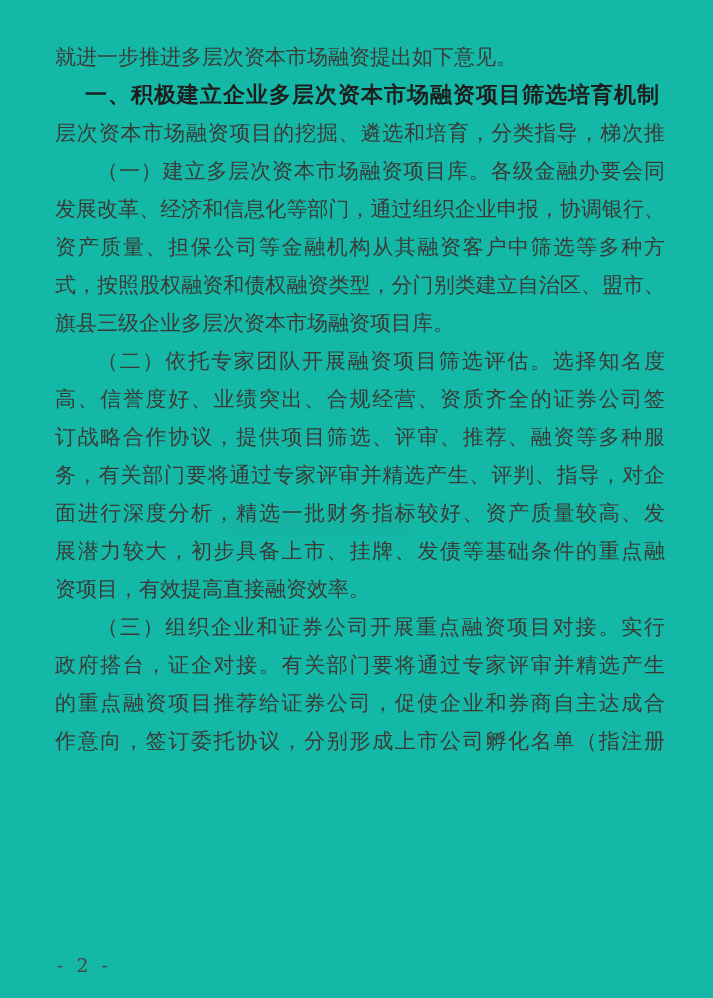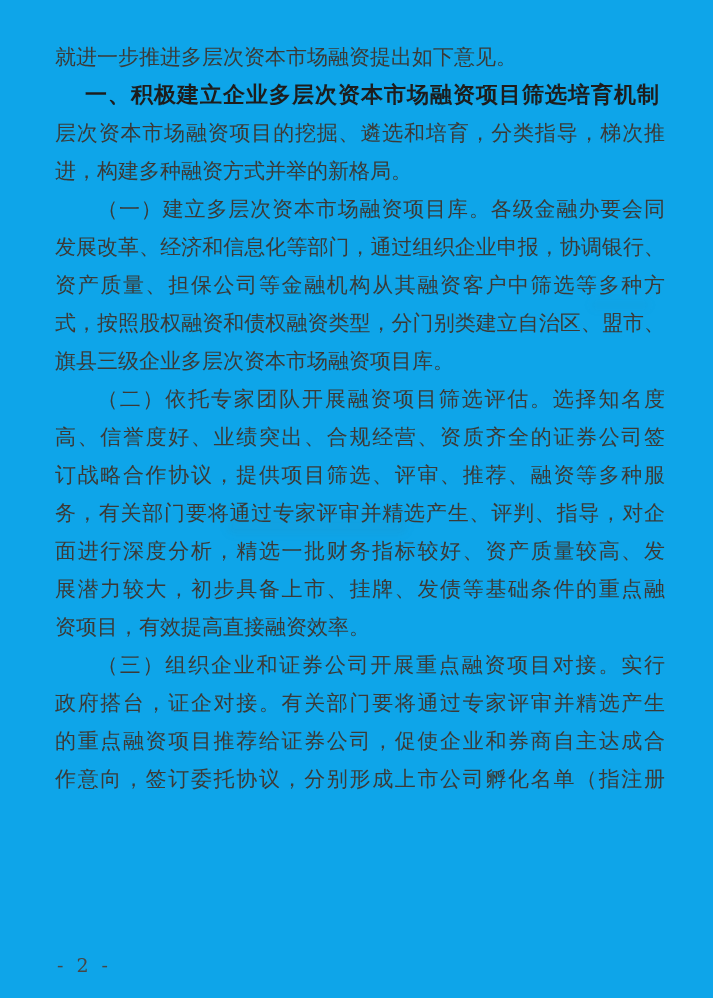--- a/index.html
+++ b/index.html
@@ -4,21 +4,21 @@
 <style>
   html, body {
     margin: 0;
     padding: 0;
     background: #ffffff;
   }
   .page {
     position: relative;
     width: 713px;
     height: 998px;
-    background: #0ea5e9;
+    background: #14b8a6;
     overflow: hidden;
     font-family: "DejaVu Serif", serif;
   }
   .text-block {
     position: absolute;
     left: 55px;
     top: 38px;
     width: 610px;
   }
   .ln {
@@ -74,21 +74,20 @@
 
 <div class="page">
 
   <div class="scan-smudge smudge-1"></div>
   <div class="scan-smudge smudge-2"></div>
 
   <div class="text-block">
     <div class="ln short">就进一步推进多层次资本市场融资提出如下意见。</div>
     <div class="ln heading">一、积极建立企业多层次资本市场融资项目筛选培育机制</div>
     <div class="ln">层次资本市场融资项目的挖掘、遴选和培育，分类指导，梯次推</div>
-    <div class="ln short">进，构建多种融资方式并举的新格局。</div>
     <div class="ln indent">（一）建立多层次资本市场融资项目库。各级金融办要会同</div>
     <div class="ln">发展改革、经济和信息化等部门，通过组织企业申报，协调银行、</div>
     <div class="ln">资产质量、担保公司等金融机构从其融资客户中筛选等多种方</div>
     <div class="ln">式，按照股权融资和债权融资类型，分门别类建立自治区、盟市、</div>
     <div class="ln short">旗县三级企业多层次资本市场融资项目库。</div>
     <div class="ln indent">（二）依托专家团队开展融资项目筛选评估。选择知名度</div>
     <div class="ln">高、信誉度好、业绩突出、合规经营、资质齐全的证券公司签</div>
     <div class="ln">订战略合作协议，提供项目筛选、评审、推荐、融资等多种服</div>
     <div class="ln">务，有关部门要将通过专家评审并精选产生、评判、指导，对企</div>
     <div class="ln">面进行深度分析，精选一批财务指标较好、资产质量较高、发</div>

